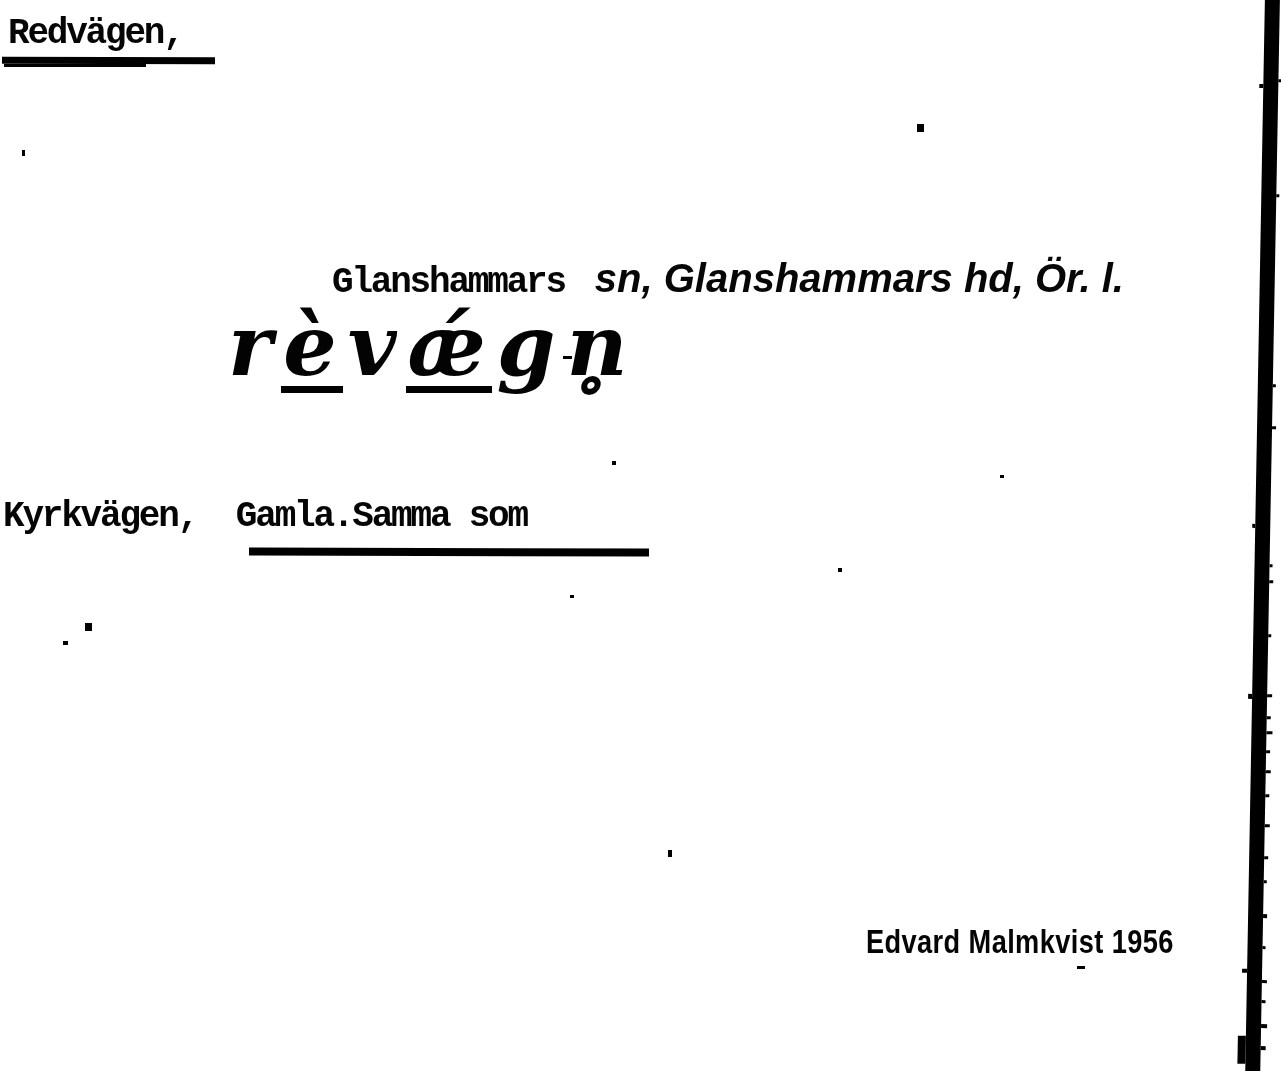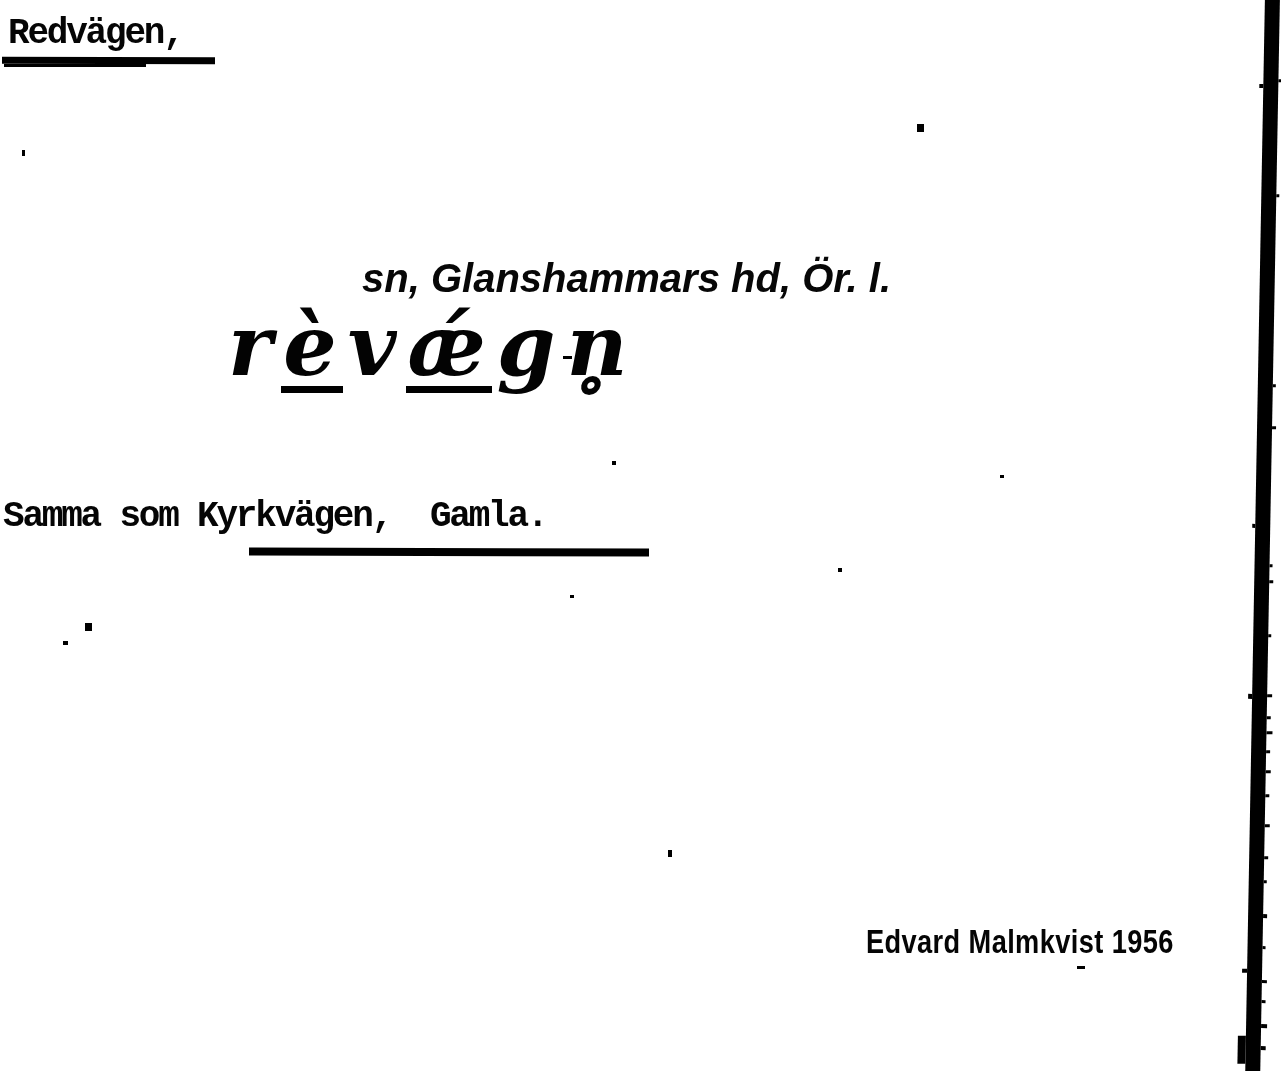--- a/index.html
+++ b/index.html
@@ -66,33 +66,34 @@
 </head>
 <body>
 
 <div class="page">
 
   <div class="line typed" id="headword-line"><span>Redvägen,</span></div>
   <div class="bar" id="headword-underline"></div>
   <div class="bar" id="headword-underline2"></div>
 
   <div class="line" id="location-line">
+    <span class="typed">Glanshammars</span>
     <span class="script">sn, Glanshammars hd, Ör. l.</span>
   </div>
 
   <div class="phonetic">
     <span>r</span>
     <span class="u">è</span>
     <span>v</span>
     <span class="u">ǽ</span>
     <span>g</span>
     <span>n̥</span>
   </div>
 
-  <div class="line typed" id="reference-line"><span>Samma som </span><span>Kyrkvägen,  Gamla.</span></div>
+  <div class="line typed" id="reference-line"><span>Kyrkvägen,  Gamla.</span><span>Samma som </span></div>
   <div class="bar" id="reference-underline"></div>
 
   <div class="signature">Edvard Malmkvist 1956</div>
 
   <div class="band" id="edge-band">
       <div style="top: 85px; left: 15px; width: 4px; height: 3px;"></div>
       <div style="top: 200px; left: 15px; width: 3px; height: 3px;"></div>
       <div style="top: 390px; left: 15px; width: 3px; height: 3px;"></div>
       <div style="top: 432px; left: 15px; width: 4px; height: 3px;"></div>
       <div style="top: 570px; left: 15px; width: 3px; height: 3px;"></div>

